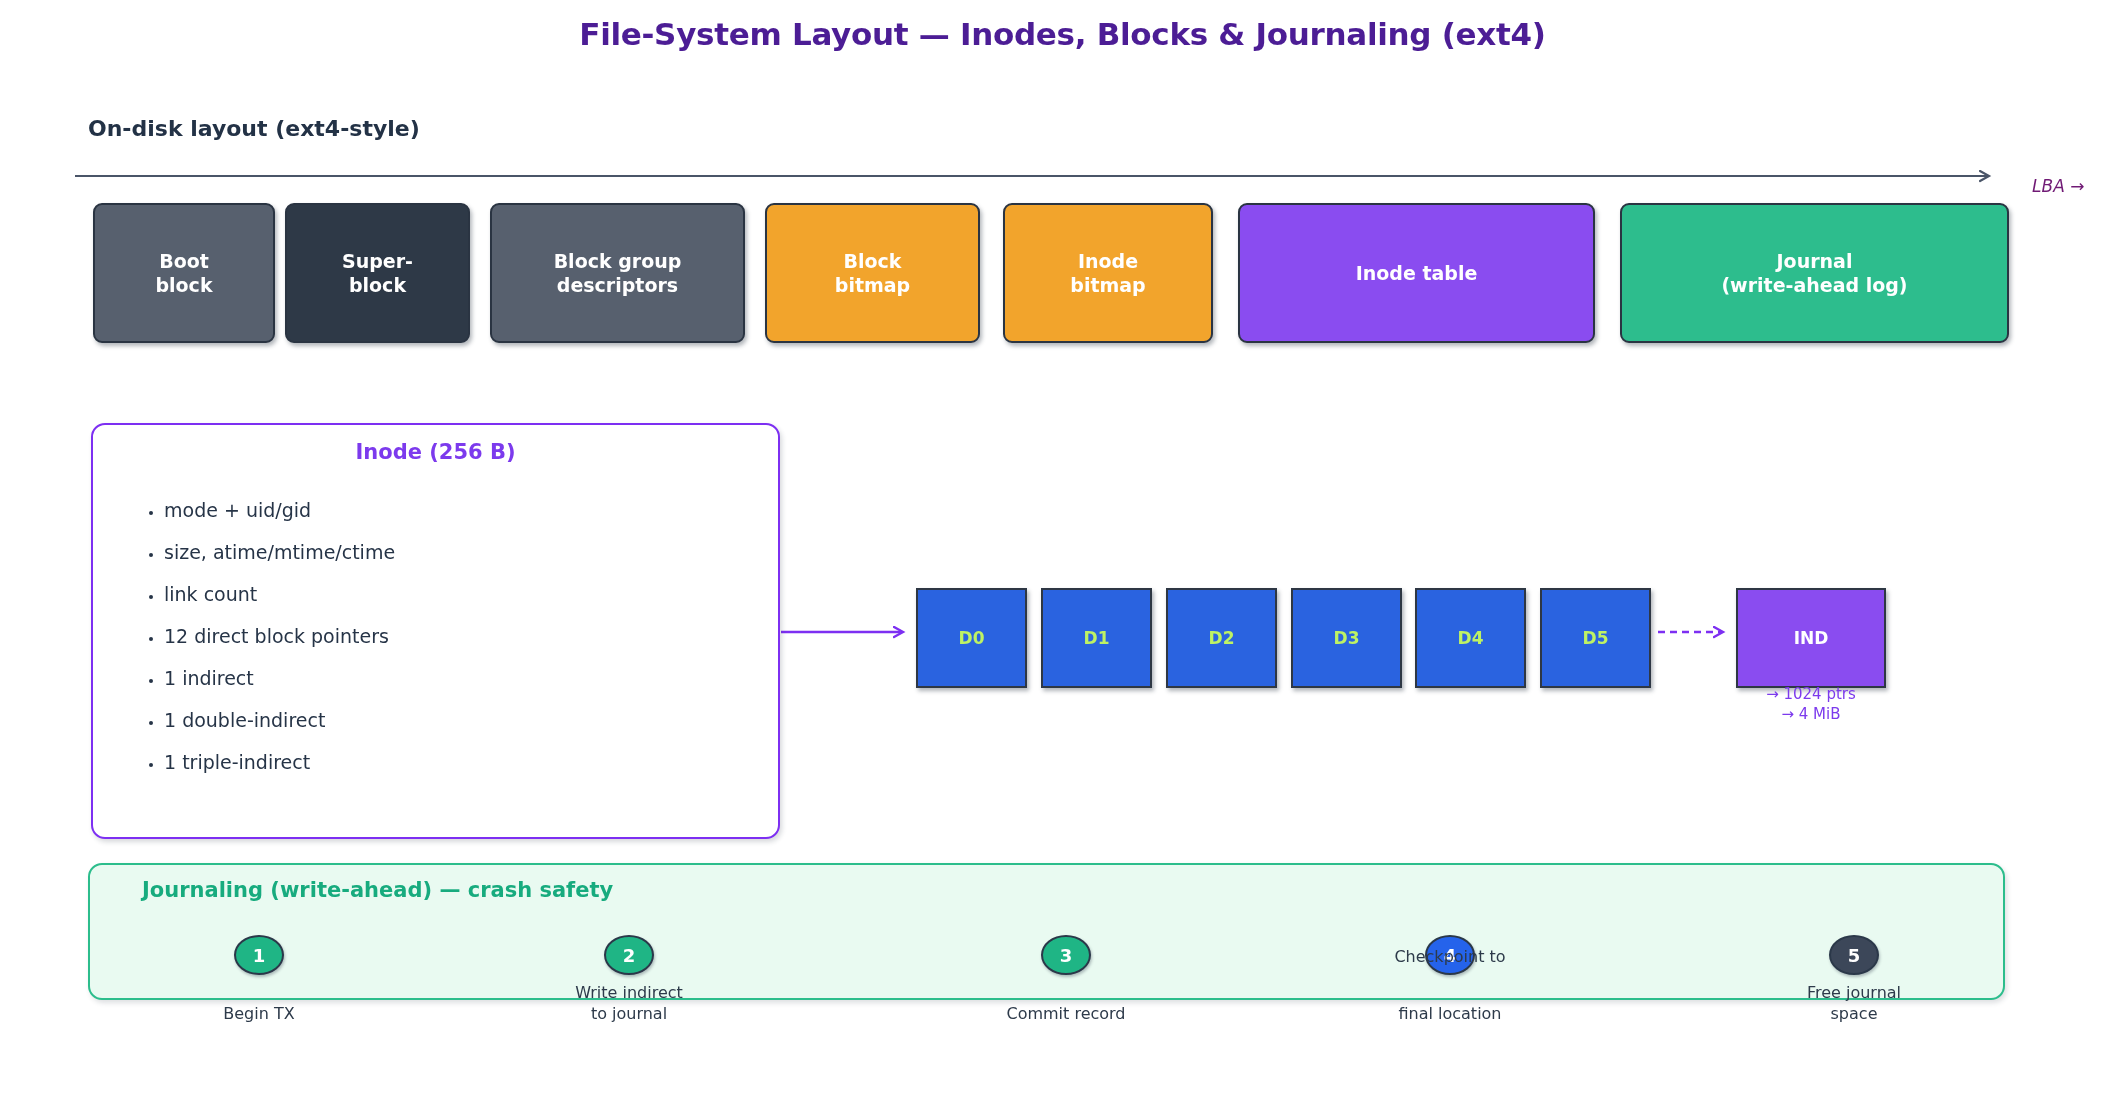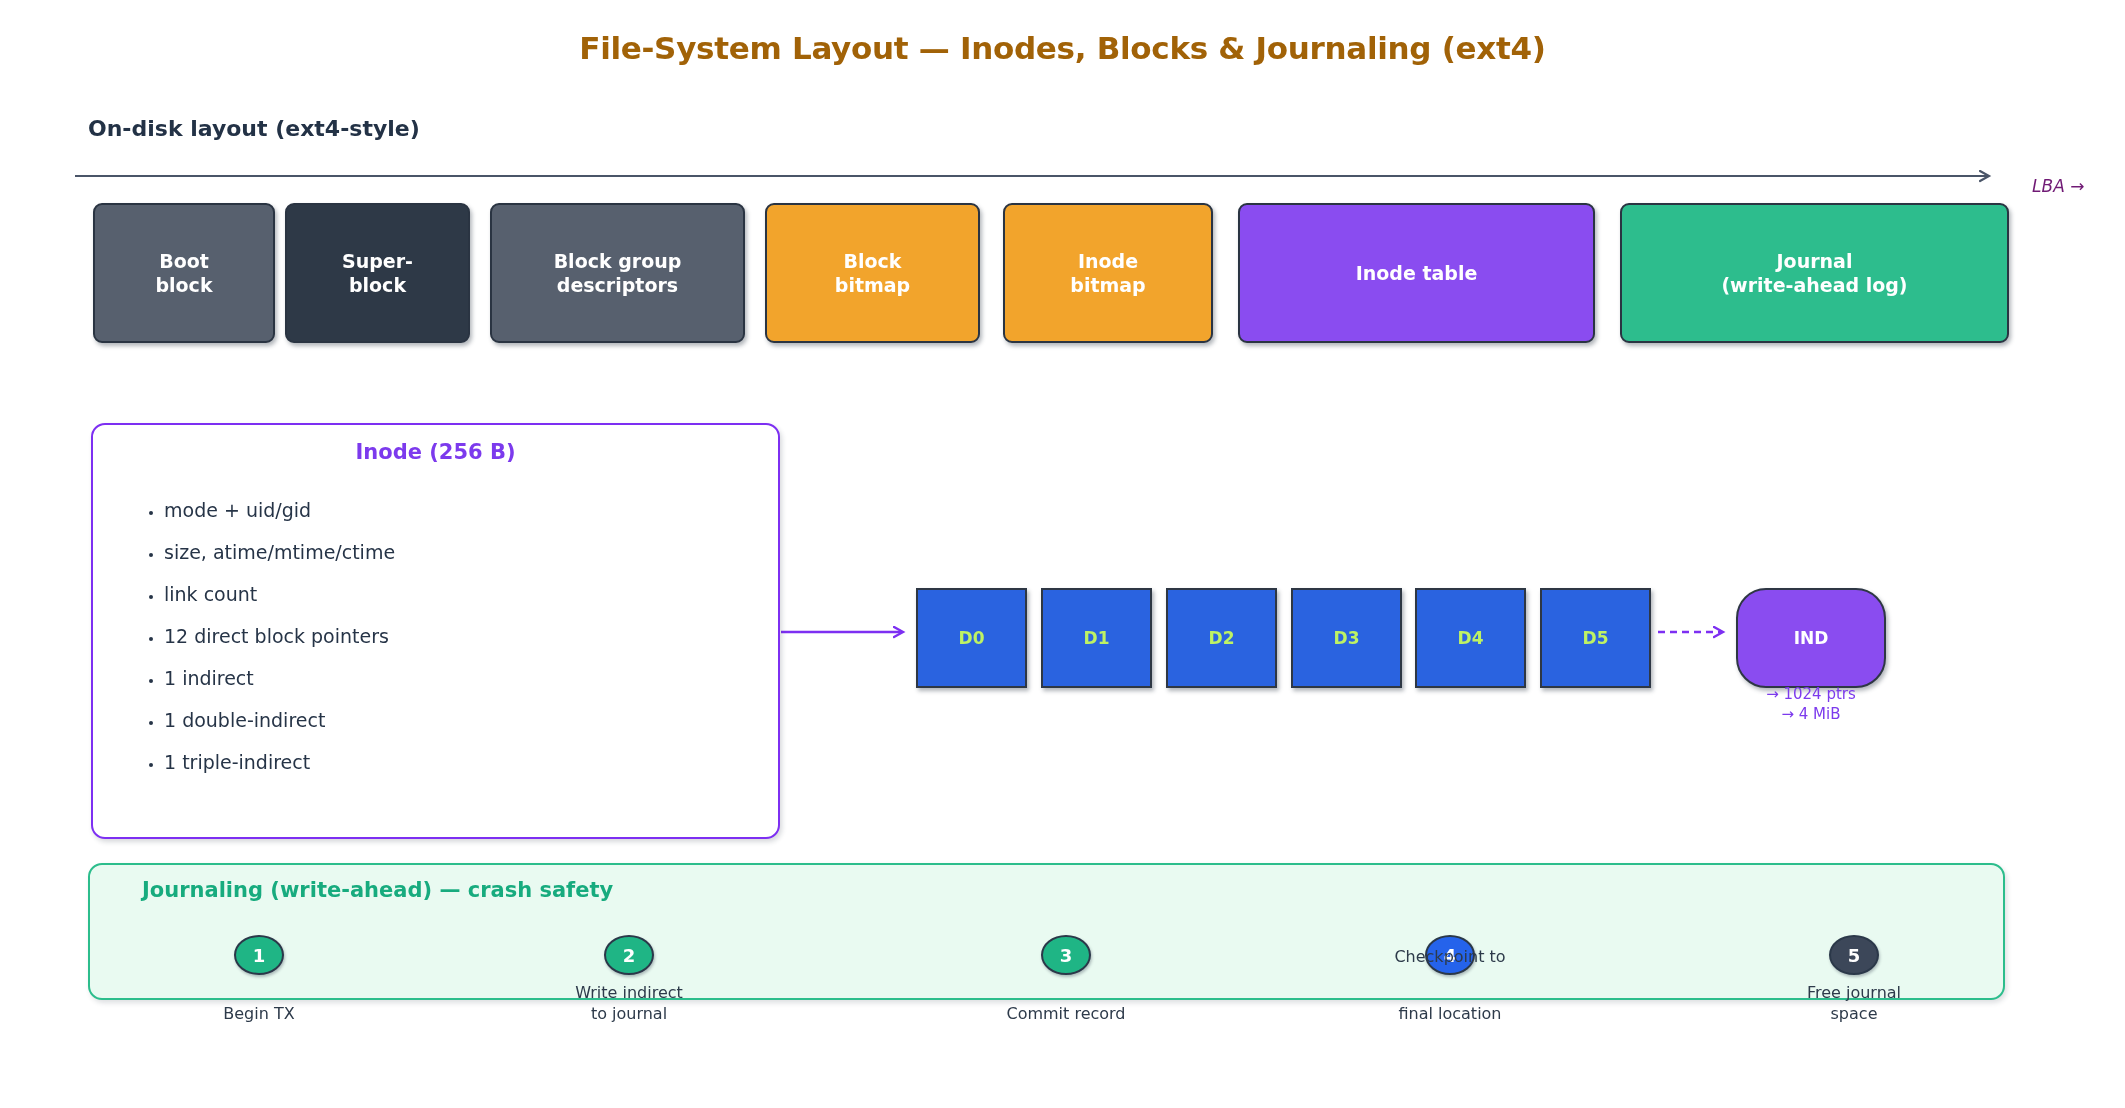--- a/index.html
+++ b/index.html
@@ -2,21 +2,21 @@
 <html><head>
 <meta charset="utf-8">
 <style>
   html,body{margin:0;padding:0;background:#ffffff;}
   #canvas{
     position:relative;width:2125px;height:1108px;background:#ffffff;
     font-family:"DejaVu Sans","Liberation Sans",sans-serif;color:#233246;overflow:hidden;
   }
   .abs{position:absolute;}
   
-  .main-title{top:30px;left:0;width:100%;text-align:center;font-size:31px;font-weight:700;color:#a16207;letter-spacing:-0.3px;}
+  .main-title{top:16px;left:0;width:100%;text-align:center;font-size:31px;font-weight:700;color:#4c1d95;letter-spacing:-0.3px;}
   
   .disk-heading{left:88px;top:116px;font-size:22px;font-weight:700;color:#233246;}
   .lba-label{left:2032px;top:176px;font-size:17px;color:#701a75;font-style:italic;}
   
   .disk-block{
     top:203px;height:140px;border:2px solid #2a3442;border-radius:9px;
     display:flex;flex-direction:column;align-items:center;justify-content:center;
     color:#ffffff;font-size:19px;font-weight:700;line-height:24px;text-align:center;
     box-shadow:2px 3px 4px rgba(35,45,60,.35);box-sizing:border-box;
   }
@@ -148,21 +148,21 @@
     </div>
   <div class="abs d-block" style="left: 1291px; background-color: rgb(42, 99, 224);">
       <span>D3</span>
     </div>
   <div class="abs d-block" style="left: 1415px; background-color: rgb(42, 99, 224);">
       <span>D4</span>
     </div>
   <div class="abs d-block" style="left: 1540px; background-color: rgb(42, 99, 224);">
       <span>D5</span>
     </div>
-  <div class="abs ind-block" style="background-color: rgb(138, 76, 240); border-radius: 30px;">
+  <div class="abs ind-block" style="background-color: rgb(138, 76, 240);">
       <span>IND</span>
     </div>
   <div class="abs ind-notes">
     <span>→ 1024 ptrs</span>
     <span>→ 4 MiB</span>
   </div>
 
   <div class="abs journal-box"></div>
   <div class="abs journal-title">Journaling (write-ahead) — crash safety</div>
 

